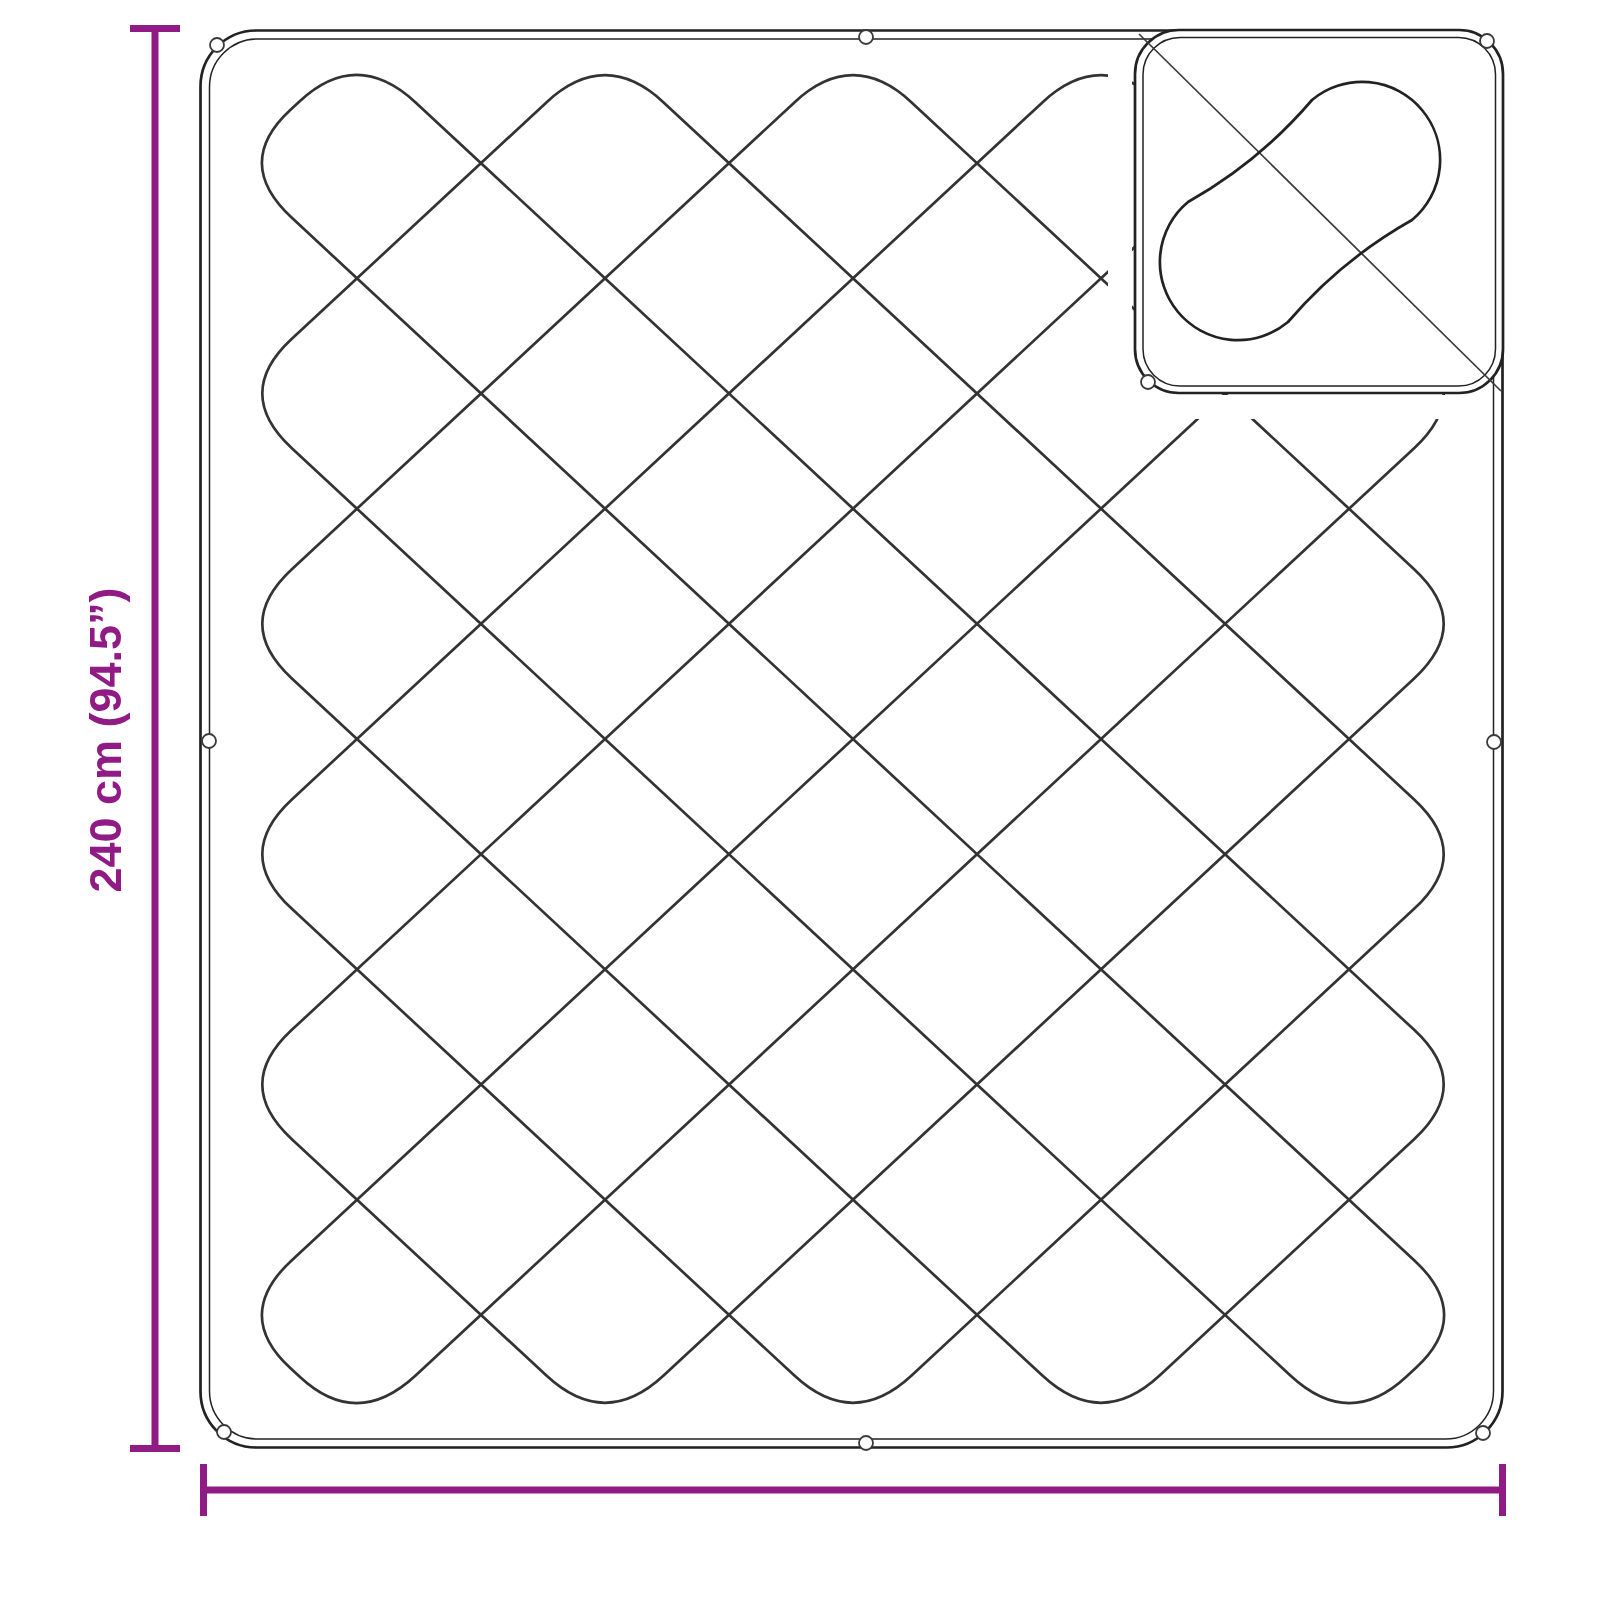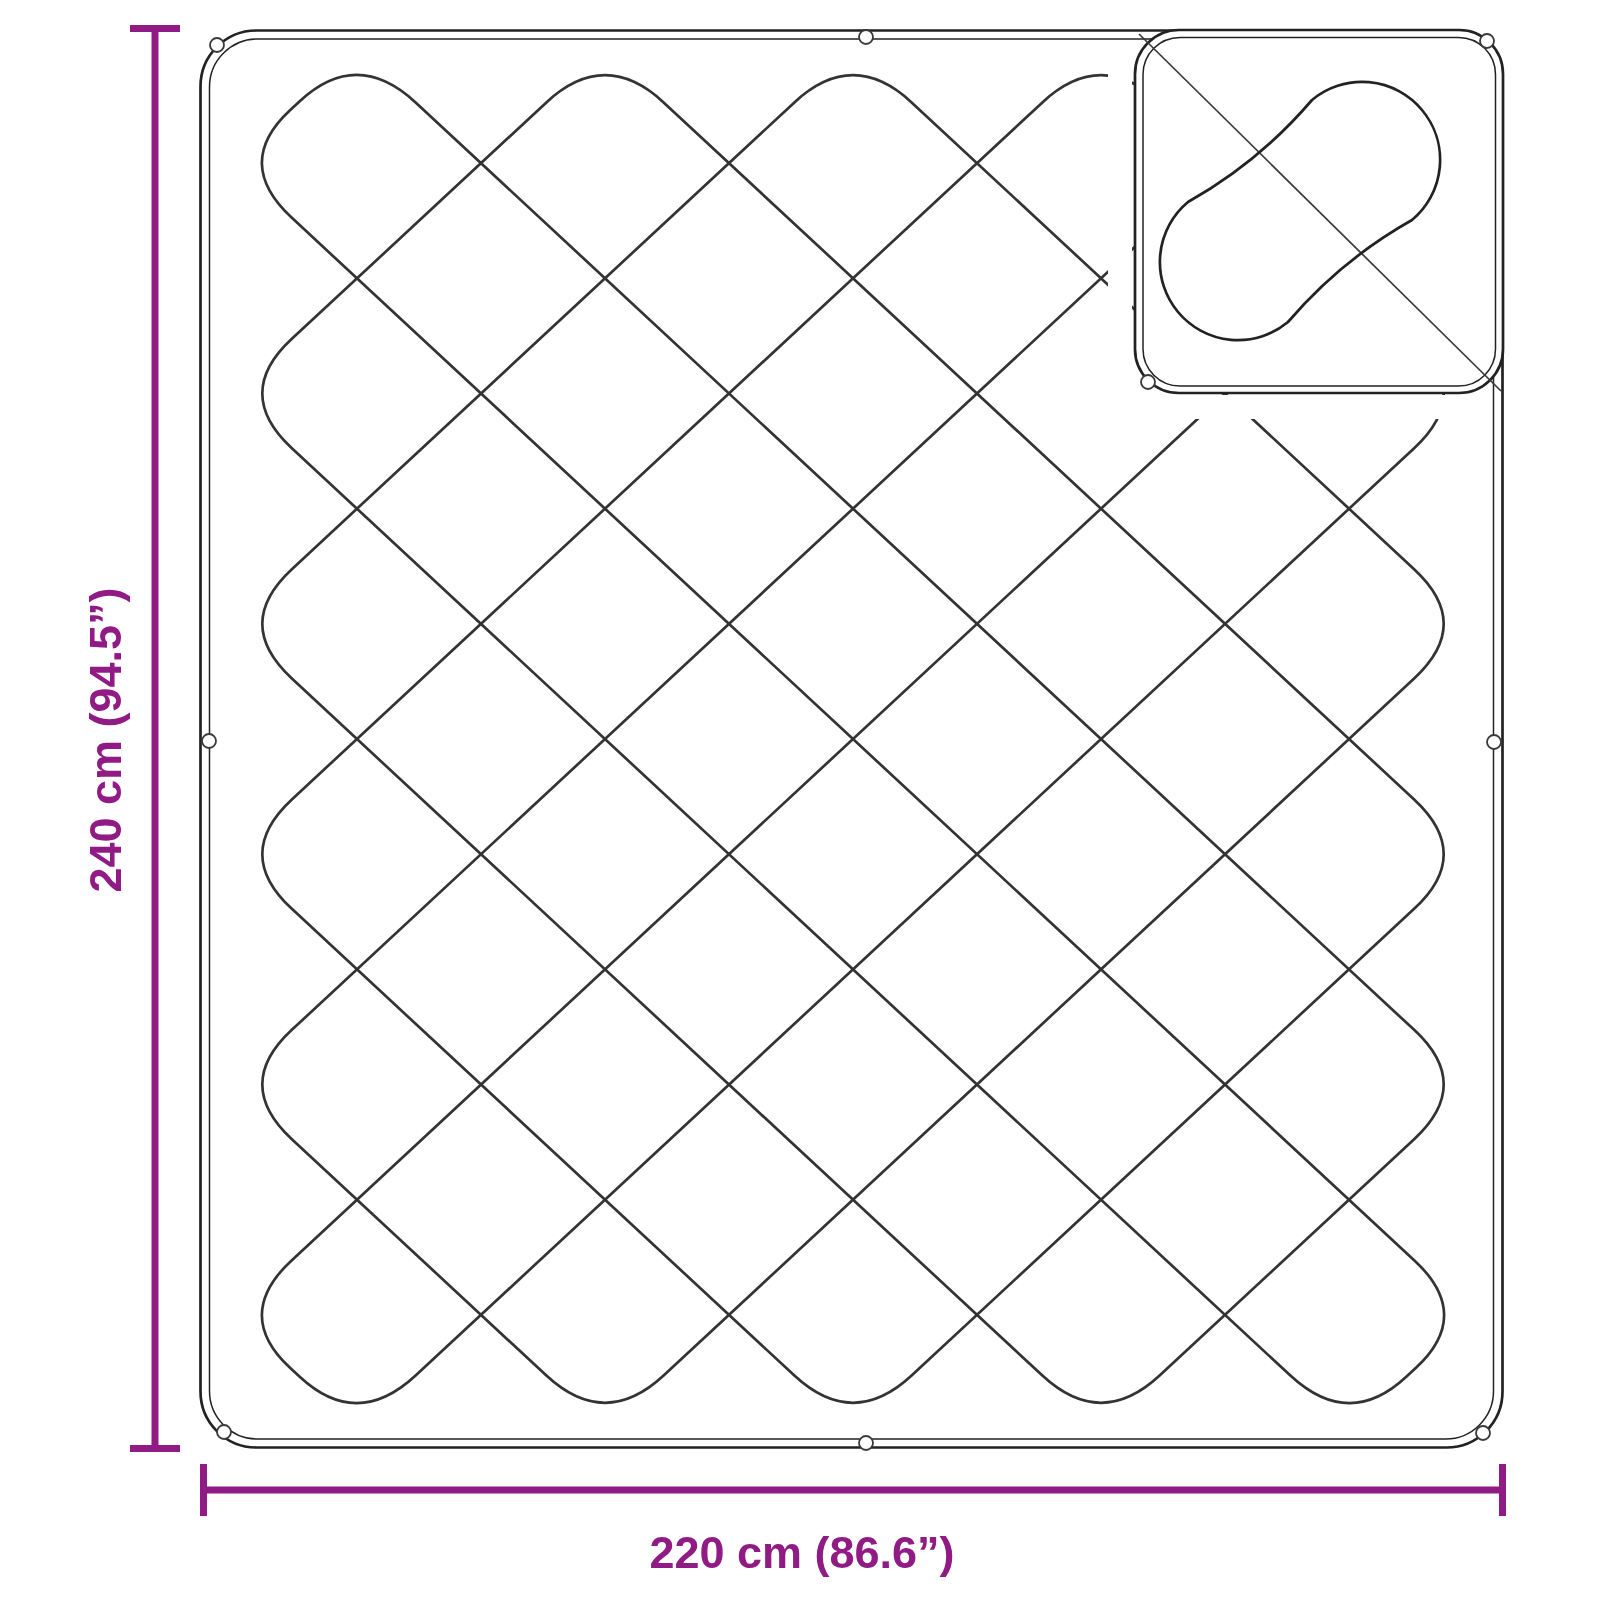--- a/index.html
+++ b/index.html
@@ -65,14 +65,13 @@
       </g>
       <g>
         <rect x="203.5" y="1486.5" width="1299" height="7" fill="#911b85"></rect>
         <rect x="200" y="1464" width="7" height="52" fill="#911b85"></rect>
         <rect x="1499" y="1464" width="7" height="52" fill="#911b85"></rect>
       </g>
     </svg>
 
   <div id="height-label" class="dim-label">240 cm (94.5”)</div>
 
-  <div id="width-label" class="dim-label">220 cm (86.6”)</div>
 </div>
 
 </body></html>

